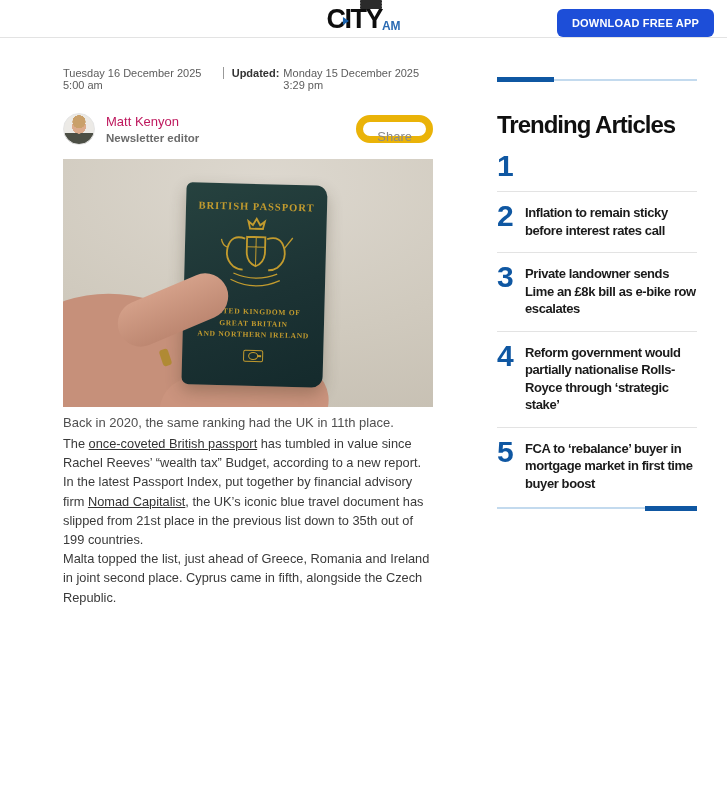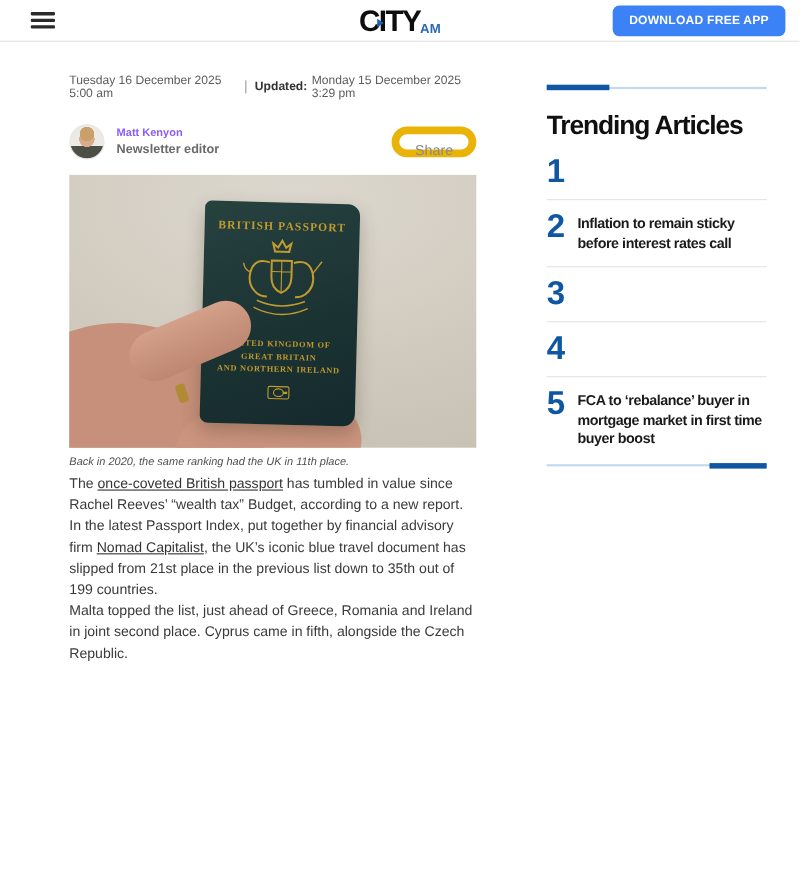--- a/index.html
+++ b/index.html
@@ -1,54 +1,54 @@
 <!DOCTYPE html>
 <html><head>
 <meta charset="utf-8">
 <style>
   * { margin:0; padding:0; box-sizing:border-box; }
   html,body { width:727px; height:800px; overflow:hidden; background:#fff;
     font-family:"Liberation Sans", sans-serif; color:#222; }
 
   
   .header { height:38px; display:flex; align-items:center; position:relative;
-    border-bottom:1px solid #e3e3e3; padding:0 13px 0 28px; background:#fff; }
+    border-bottom:1px solid #e3e3e3; padding:0 13px 0 28px; background:#fff;flex-direction:column; }
   .hamburger { width:22px; height:15px; display:flex; flex-direction:column;
     justify-content:space-between; background:none; border:none; cursor:pointer; }
   .hamburger span { display:block; height:3px; background:#2b2b2b; border-radius:1px; }
   .logo { position:absolute; left:50%; transform:translateX(-50%); top:4px;
     font-weight:900; font-size:27px; letter-spacing:-1.5px; color:#0d0d0d; line-height:30px; }
   .logo .notch { position:absolute; left:16px; top:13px; width:0; height:0;
     border-top:4px solid transparent; border-bottom:4px solid transparent;
     border-left:6px solid #1a63b0; }
   .logo .am { font-size:12px; color:#2a6ab2; letter-spacing:0; vertical-align:-2px; font-weight:800; }
-  .dl-btn { margin-left:auto; background:#3b82f6; color:#fff; border:none; cursor:pointer;
+  .dl-btn { margin-left:auto; background:#1d4ed8; color:#fff; border:none; cursor:pointer;
     font-family:inherit; font-weight:700; font-size:11px; letter-spacing:.2px;
     padding:8px 15px; border-radius:6px; }
 
   
   .content { display:flex; padding-left:63px; }
   .article-col { width:370px; }
   .sidebar { width:200px; margin-left:64px; margin-top:39px; }
 
   
-  .dateline { margin-top:29px; font-size:11px; color:#5c5c5c; display:flex; align-items:center; }
+  .dateline { margin-top:29px; font-size:11px; color:#5c5c5c; display:flex; align-items:flex-start; }
   .dateline .sep { display:inline-block; width:1px; height:12px; background:#999; margin:0 8px; }
   .dateline b { color:#333; font-weight:700; margin-right:4px; }
   h1.headline { margin-top:14px; font-size:31px; line-height:1.23; font-weight:800;
     letter-spacing:-1px; color:#141414; width:385px; }
   .author-row { margin-top:22px; display:flex; align-items:center; width:370px; }
   .avatar { width:32px; height:32px; border-radius:50%; flex:0 0 32px;
     background:
       radial-gradient(circle at 50% 26%, #c9a06a 0 24%, rgba(0,0,0,0) 25%),
       radial-gradient(circle at 50% 42%, #dcab8c 0 30%, rgba(0,0,0,0) 31%),
       linear-gradient(180deg, #eceae6 0 62%, #4c4f45 62%);
     border:1px solid #e5e5e5; }
   .author-meta { margin-left:11px; }
-  .author-name { font-size:10px; font-weight:700; color:#8b5cf6; }
+  .author-name { font-size:13px; font-weight:400; color:#be185d; }
   .author-role { font-size:11.5px; color:#6b6b6b; margin-top:3px;font-weight:bold; }
   .share-btn { margin-left:auto; display:flex; align-items:center; gap:7px;
     border:7px solid #eab308; background:#fff; cursor:pointer; border-radius:15px;
     height:28px; padding:0 14px; color:#8a8a8a; font-size:13px; font-family:inherit;flex-direction:column; }
 
   
   .hero { margin-top:14px; width:370px; height:248px; position:relative; overflow:hidden;
     background:radial-gradient(130% 110% at 55% 10%, #ddd8cf 0%, #d0cabe 55%, #c5beb1 100%); }
   .hand-palm { position:absolute; left:-62px; bottom:-78px; width:240px; height:190px;
     background:#c6907a; border-radius:48% 52% 42% 50%; transform:rotate(9deg); }
@@ -67,32 +67,32 @@
   .pp-crest { margin-top:4px; }
   .pp-sub { margin-top:2px; font-family:"Liberation Serif", serif; font-weight:700;
     color:#c29b2e; font-size:7.5px; letter-spacing:.7px; line-height:1.55; }
   .pp-chip { margin:9px auto 0; width:20px; height:12px; border:1.5px solid #c29b2e;
     border-radius:2px; position:relative; }
   .pp-chip::after { content:""; position:absolute; left:4px; top:1.5px; width:8px; height:6px;
     border:1.5px solid #c29b2e; border-radius:50%; }
   .pp-chip::before { content:""; position:absolute; right:1px; top:4.5px; width:4px; height:1.5px;
     background:#c29b2e; }
 
-  .caption { margin-top:8px; font-size:10px; font-style:italic; color:#4f4f4f; }
+  .caption { margin-top:8px; font-size:13px; color:#4f4f4f; }
 
   .body-copy { margin-top:4px; }
   .body-copy p { margin-top:0; font-size:12.8px; line-height:1.5; color:#3a3a3a; width:370px; }
   .body-copy a { color:#333; text-decoration:underline; cursor:pointer; }
 
   
   .trend-bar { position:relative; height:5px; }
   .trend-bar .light { position:absolute; left:0; right:0; top:1.5px; height:2px; background:#c3daee; }
   .trend-bar .dark { position:absolute; left:0; top:0; width:57px; height:5px; background:#0f57a2; }
   .trend-bar.bottom .dark { left:auto; right:0; width:52px; }
-  .trend-title { margin-top:19px; font-size:24px; font-weight:800; letter-spacing:-1px;
+  .trend-title { margin-top:29px; font-size:24px; font-weight:800; letter-spacing:-1px;
     color:#101010; white-space:nowrap; }
   .trend-list { margin-top:3px; }
   .trend-item { display:flex; gap:8px; padding:12px 0 13px; border-bottom:1px solid #e3e3e3; cursor:pointer; }
   .trend-item:last-child { border-bottom:none; }
   .trend-rank { font-size:30px; font-weight:800; color:#0f57a2; line-height:.8; min-width:20px; }
   .trend-text { font-size:13px; font-weight:700; color:#1a1a1a; line-height:1.35; letter-spacing:-.4px; }
 </style>
 </head>
 <body>
 
@@ -183,23 +183,25 @@
     <div class="trend-list">
       <div class="trend-item">
         <span class="trend-rank">1</span>
       </div>
       <div class="trend-item">
         <span class="trend-rank">2</span>
         <span class="trend-text">Inflation to remain sticky before interest rates call</span>
       </div>
       <div class="trend-item">
         <span class="trend-rank">3</span>
+        <span class="trend-text">Private landowner sends Lime an £8k bill as e-bike row escalates</span>
       </div>
       <div class="trend-item">
         <span class="trend-rank">4</span>
+        <span class="trend-text">Reform government would partially nationalise Rolls-Royce through ‘strategic stake’</span>
       </div>
       <div class="trend-item">
         <span class="trend-rank">5</span>
         <span class="trend-text">FCA to ‘rebalance’ buyer in mortgage market in first time buyer boost</span>
       </div>
     </div>
     <div class="trend-bar bottom">
       <span class="light"></span>
       <span class="dark"></span>
     </div>

